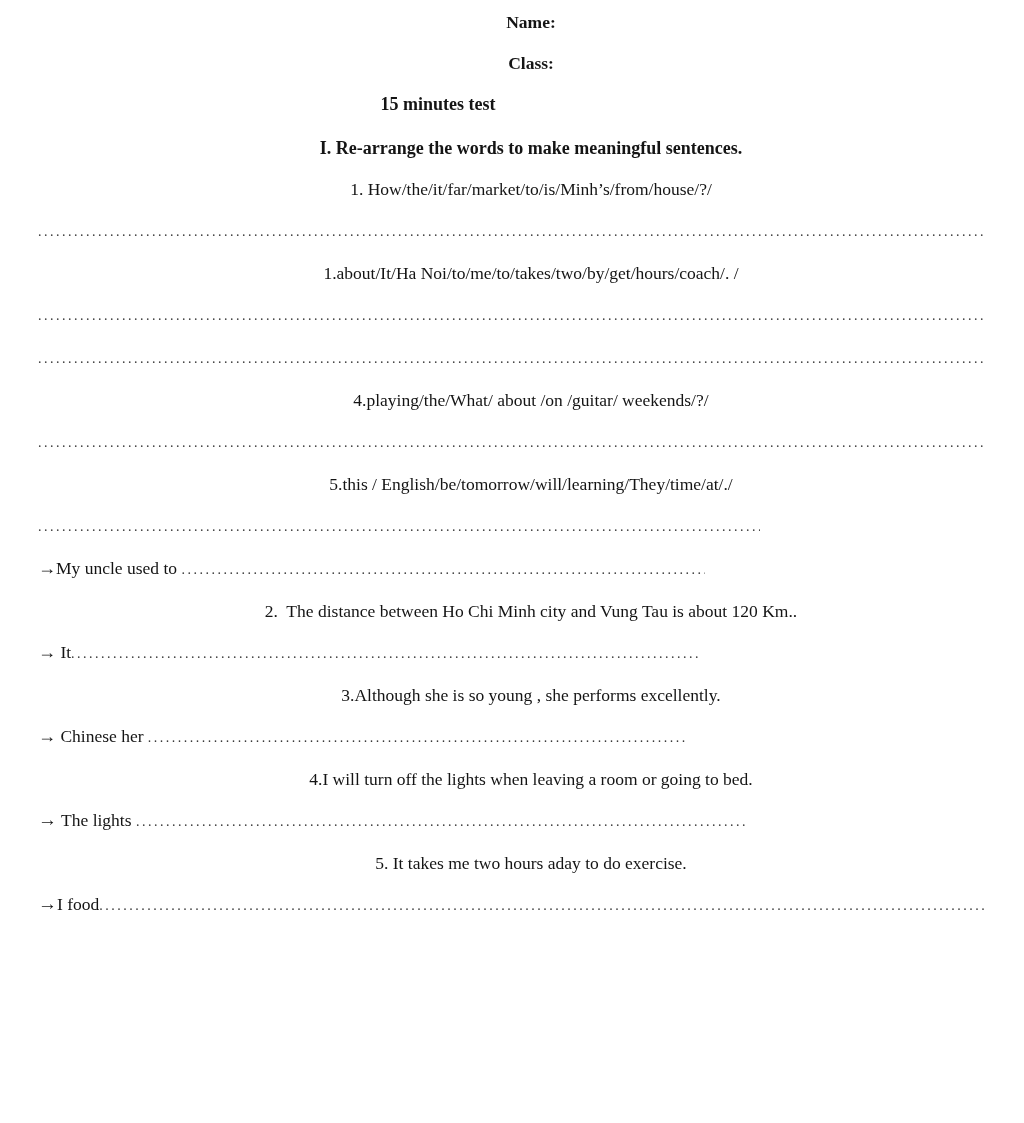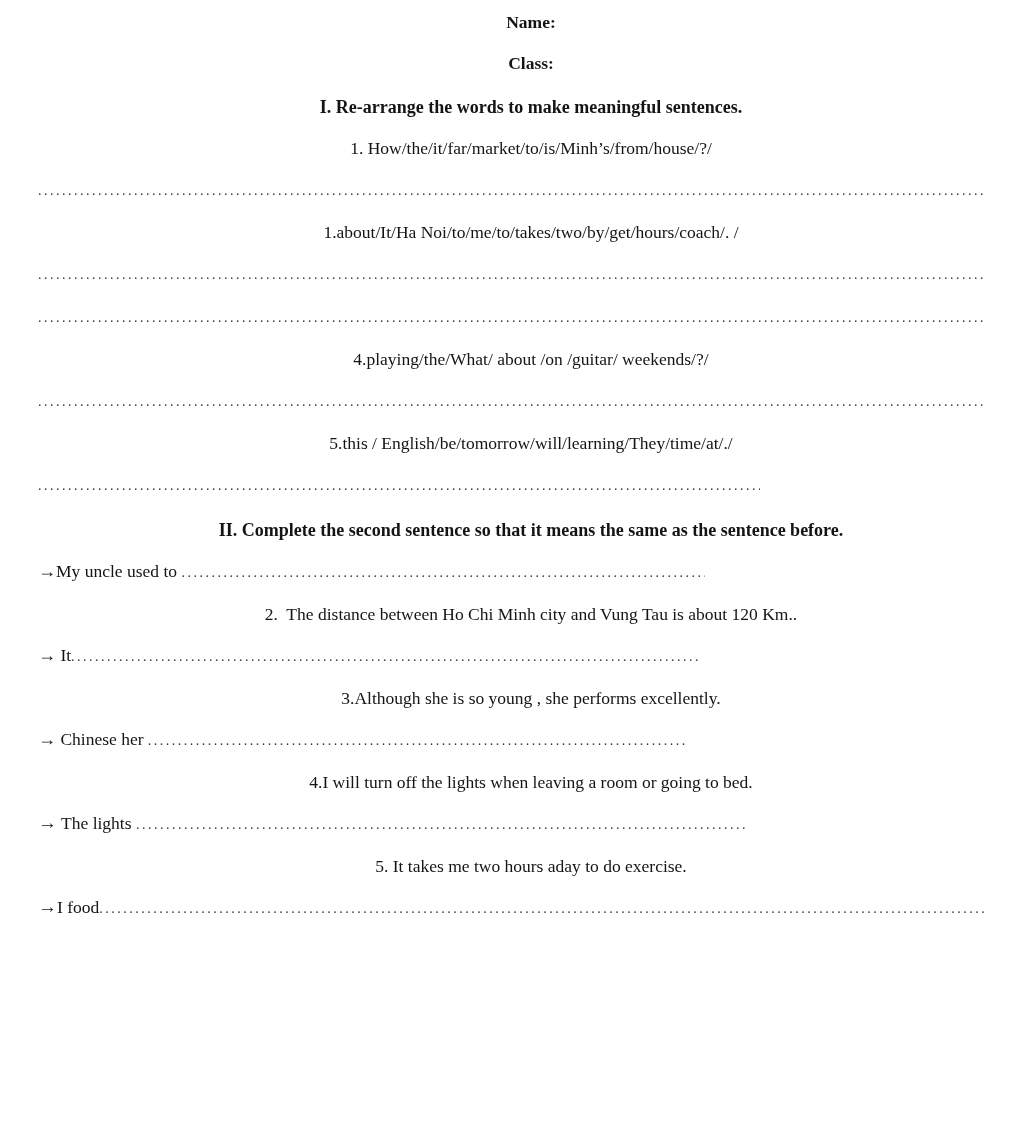--- a/index.html
+++ b/index.html
@@ -38,38 +38,38 @@
   .arrow-heavy{font-weight:bold;font-size:19px;}
 </style>
 </head>
 <body>
 
 <div class="page">
 
   <p class="bold">Name:</p>
   <p class="bold">Class:</p>
 
+  <p class="title-row">15 minutes test</p>
 
   <p class="heading">I. Re-arrange the words to make meaningful sentences.</p>
 
   <p>1. How/the/it/far/market/to/is/Minh’s/from/house/?/</p>
   <p class="dots-line lw-947"><span class="dots">........................................................................................................................................................................................................</span></p>
 
   <p>1.about/It/Ha Noi/to/me/to/takes/two/by/get/hours/coach/. /</p>
   <p class="dots-line lw-947"><span class="dots">........................................................................................................................................................................................................</span></p>
 
   <p class="dots-line lw-947"><span class="dots">........................................................................................................................................................................................................</span></p>
 
   <p>4.playing/the/What/ about /on /guitar/ weekends/?/</p>
   <p class="dots-line lw-947"><span class="dots">........................................................................................................................................................................................................</span></p>
 
   <p>5.this / English/be/tomorrow/will/learning/They/time/at/./</p>
   <p class="dots-line lw-722"><span class="dots">........................................................................................................................................................................................................</span></p>
 
-  <p class="heading">II. Complete the second sentence so that it means the same as the sentence before.</p>
 
   <p class="answer-line lw-667"><span class="arrow">→</span><span>My uncle used to </span><span class="dots">........................................................................................................................................................................................................</span></p>
 
   <p>2.  The distance between Ho Chi Minh city and Vung Tau is about 120 Km..</p>
   <p class="answer-line lw-662"><span class="arrow">→</span><span> It</span><span class="dots">........................................................................................................................................................................................................</span></p>
 
   <p>3.Although she is so young , she performs excellently.</p>
   <p class="answer-line lw-647"><span class="arrow">→</span><span> Chinese her </span><span class="dots">........................................................................................................................................................................................................</span></p>
 
   <p>4.I will turn off the lights when leaving a room or going to bed.</p>

